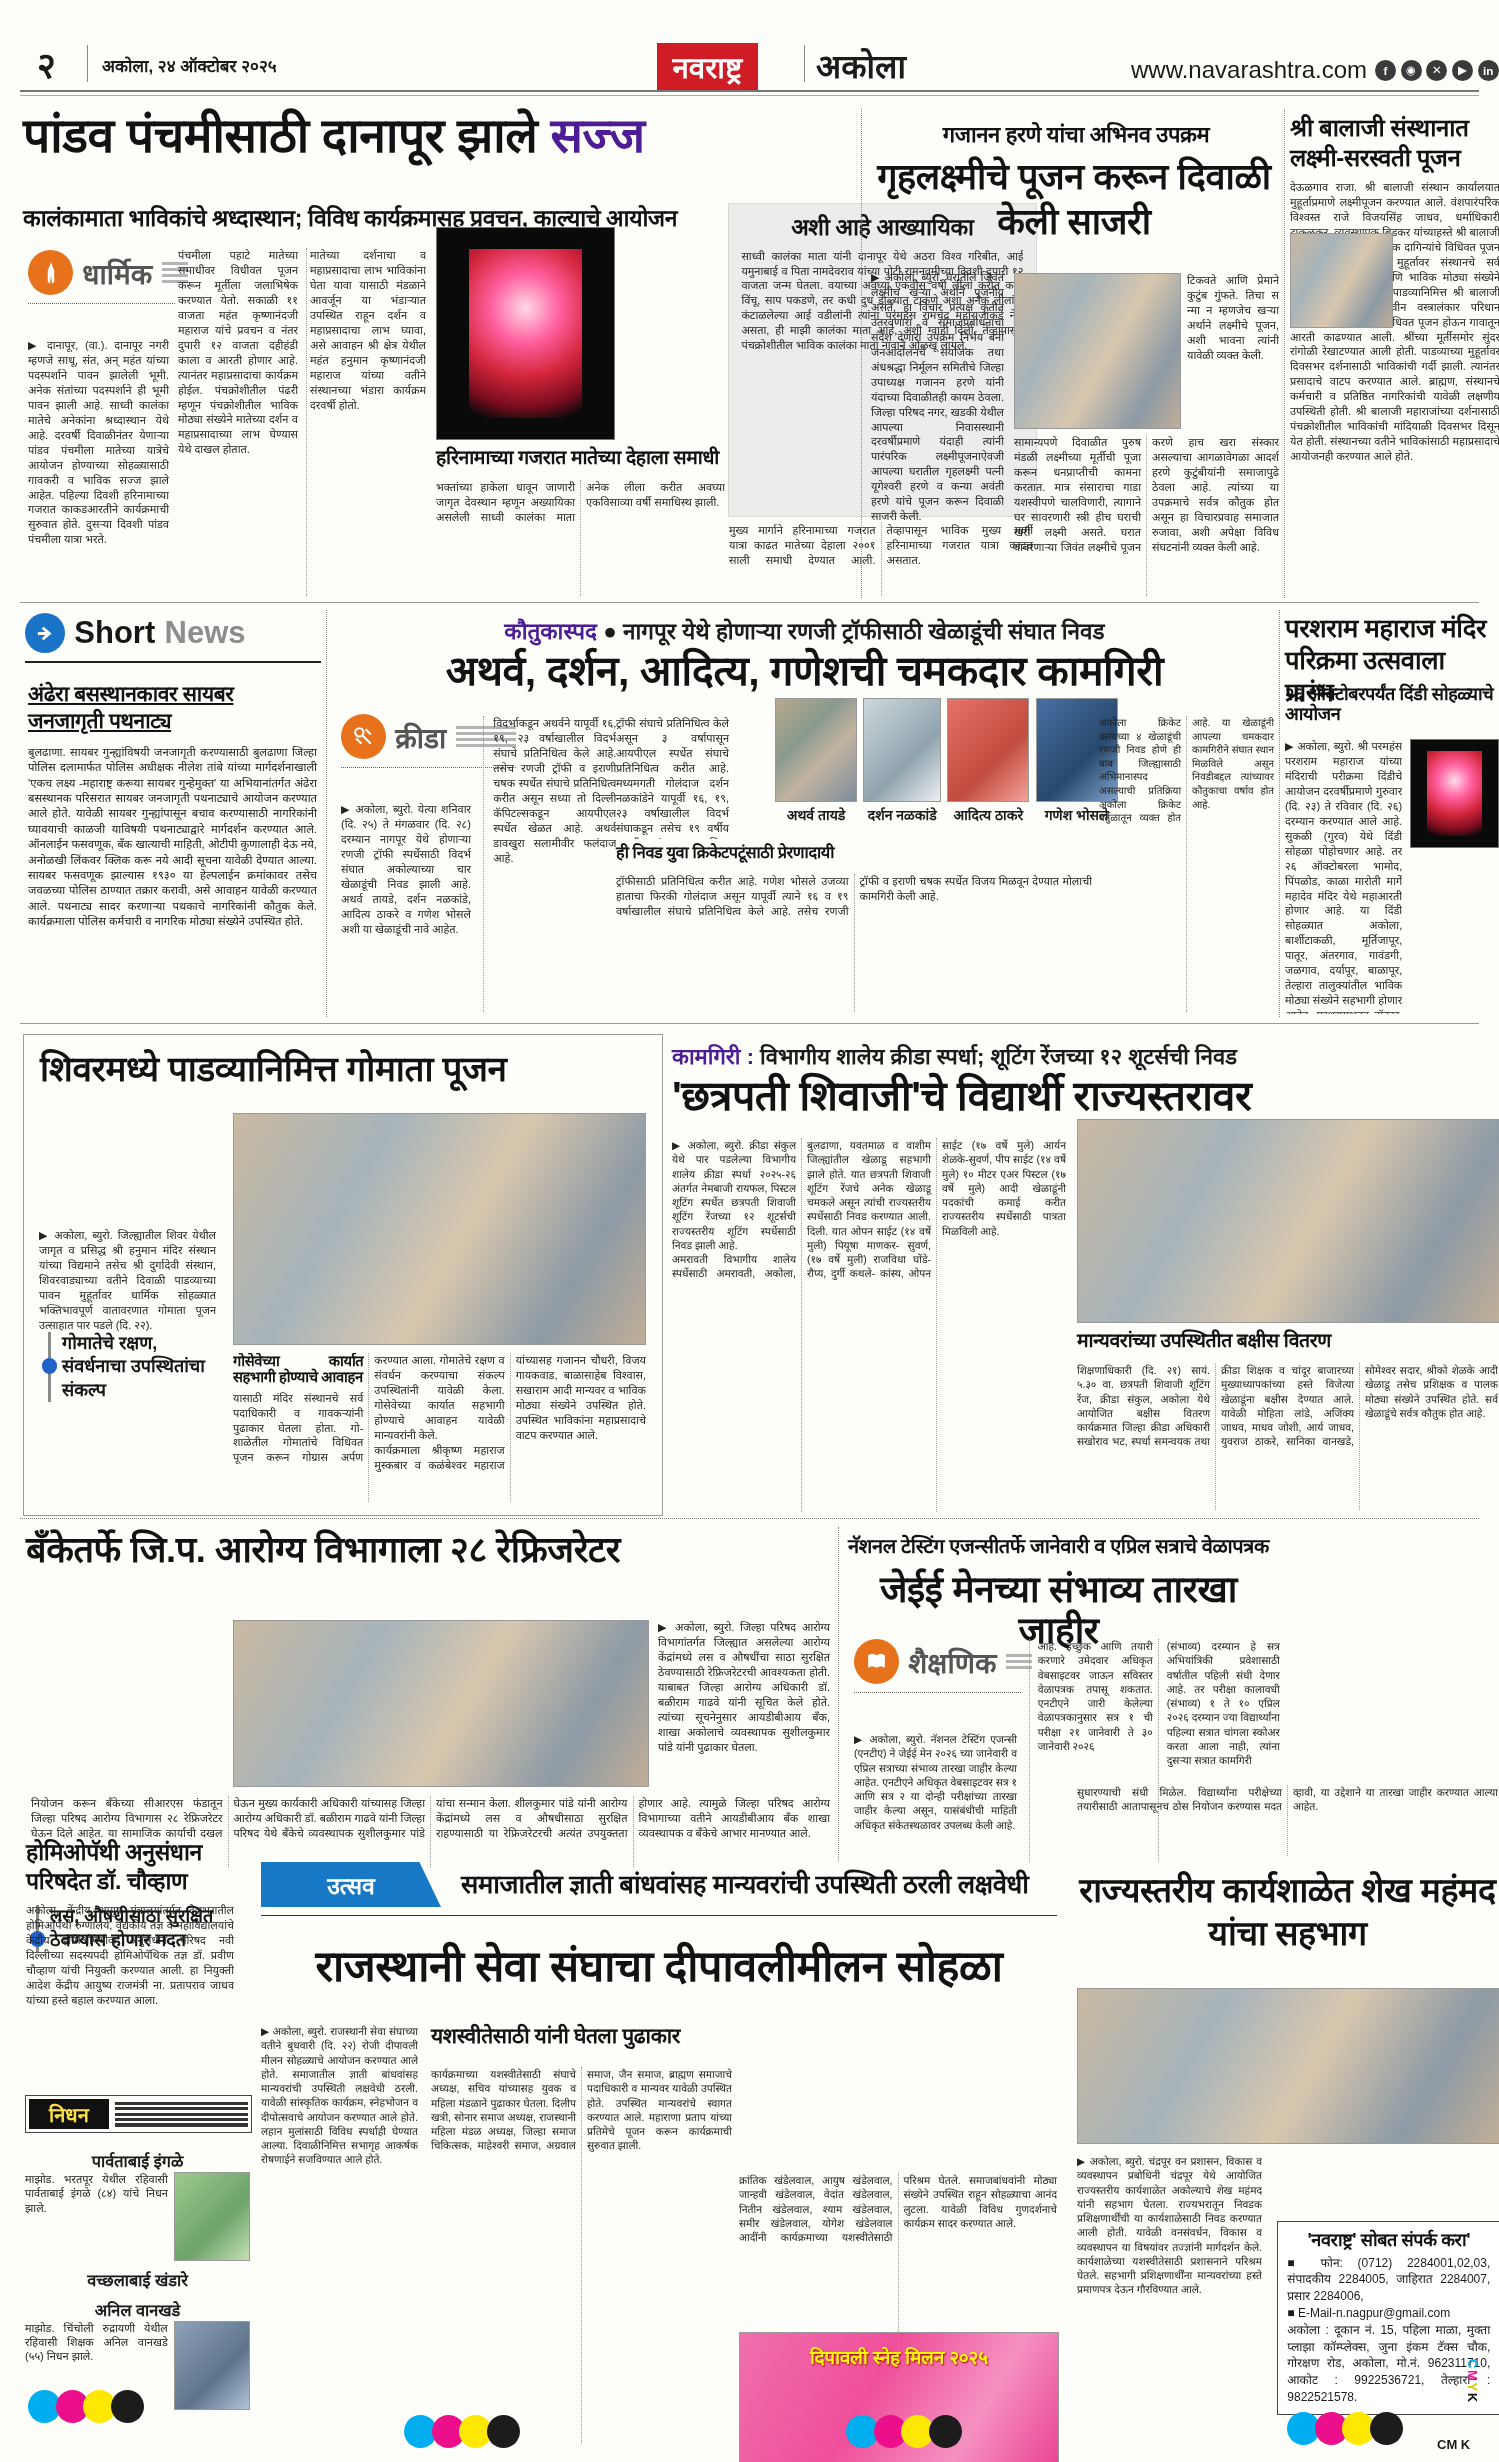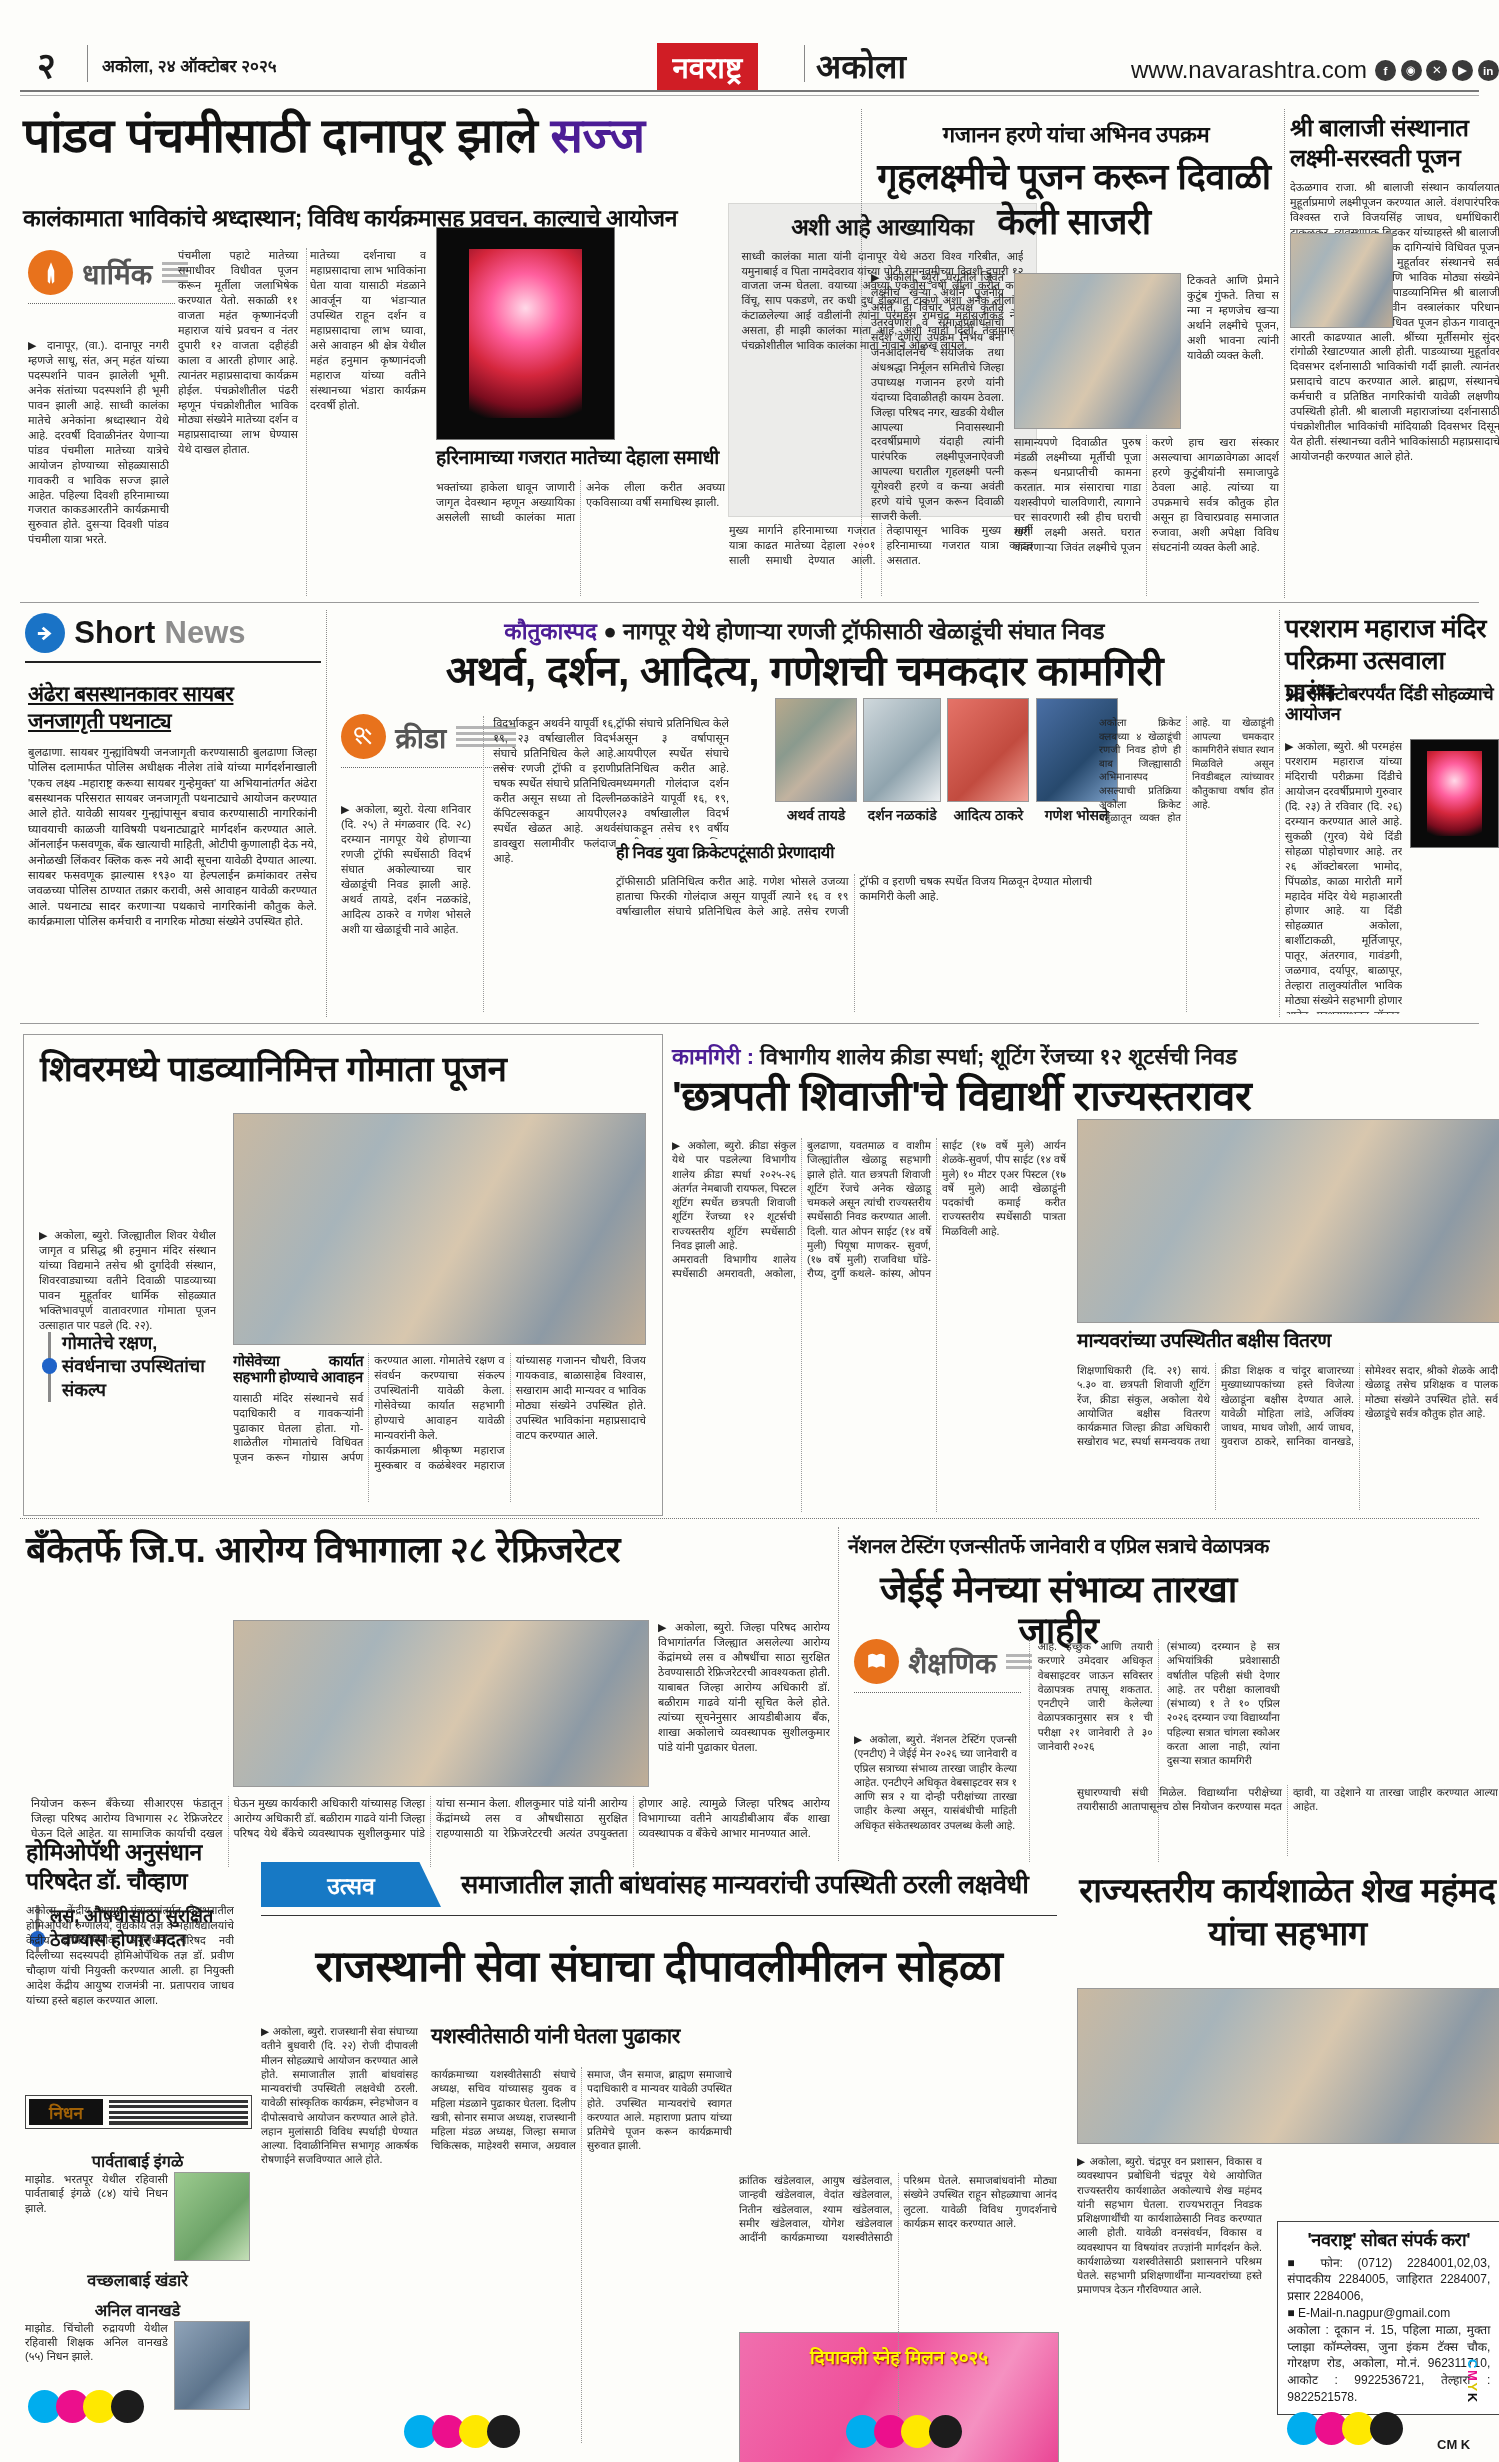--- a/index.html
+++ b/index.html
@@ -35,21 +35,21 @@
   .contact-box{border:1.6px solid #444;background:#fff;padding:7.8px 9.3px;}
   .obit{margin-bottom:7.8px;}
   .obit .row{display:flex;gap:6.2px;}
   .obit .txt{font-size:11px;line-height:1.3;text-align:justify;}
   .obit .ph{flex:0 0 auto;width:74px;height:87px;}
   .gray-box{background:#ececea;border:0.8px solid #d7d7d4;padding:11px 12.4px;}
   .utsav-badge{background:#1779c5;color:#fff;font-weight:bold;font-size:23px;display:flex;align-items:center;justify-content:center;
      width:180px;height:45px;clip-path:polygon(0 0,88% 0,100% 100%,0 100%);}
   .strip{display:flex;align-items:center;gap:20px;border-bottom:1.6px solid #333;padding-bottom:7.8px;}
   .nidhan-badge{display:flex;align-items:center;gap:6.2px;border:0.8px solid #444;padding:3.1px;}
-  .nidhan-badge .bk{background:#111;color:#a16207;font-size:17px;font-weight:bold;padding:1.6px 20px;}
+  .nidhan-badge .bk{background:#111;color:#fde047;font-size:20px;font-weight:bold;padding:1.6px 20px;}
   .nidhan-badge .lines{flex:1;display:flex;flex-direction:column;gap:2.3px;}
   .nidhan-badge .lines i{height:3.1px;background:#333;}
 </style>
 </head>
 <body>
 
 <div id="page">
 
   <div class="abs" style="left:37px;top:40px;font-size:36px;font-weight:bold;">२</div>
   <div class="abs" style="left:87px;top:45px;width:0.8px;height:37px;background:#888;"></div>

